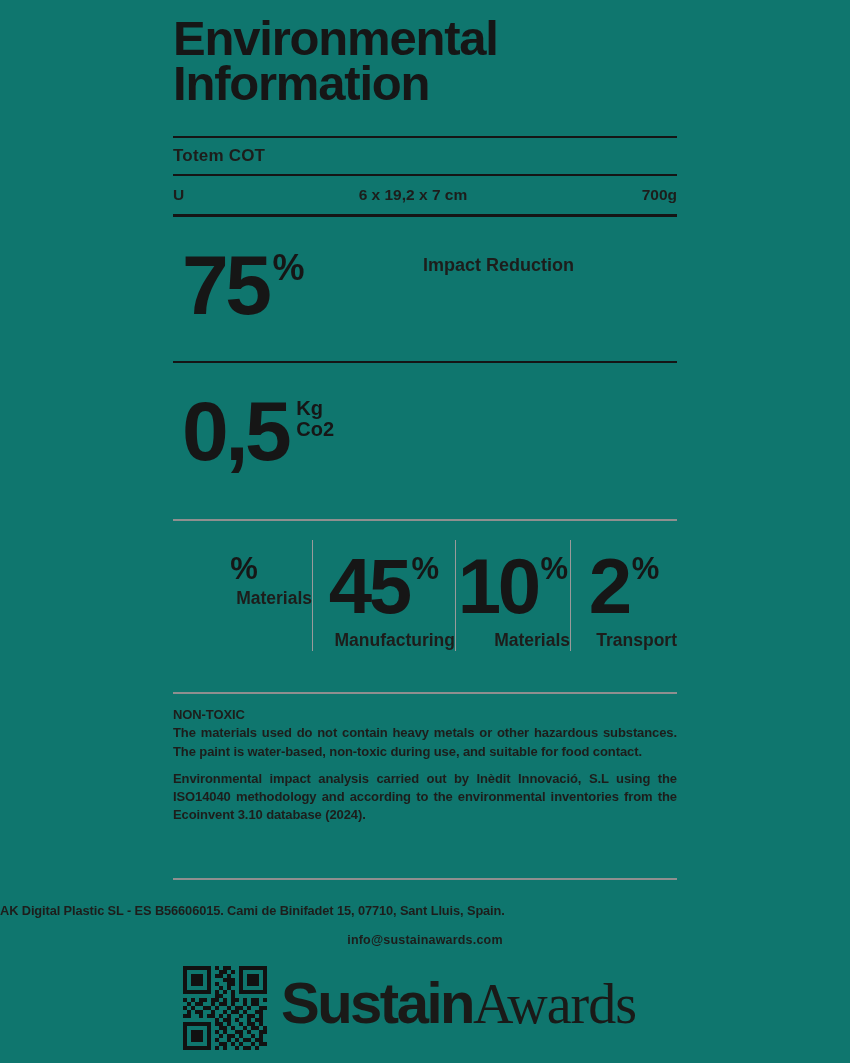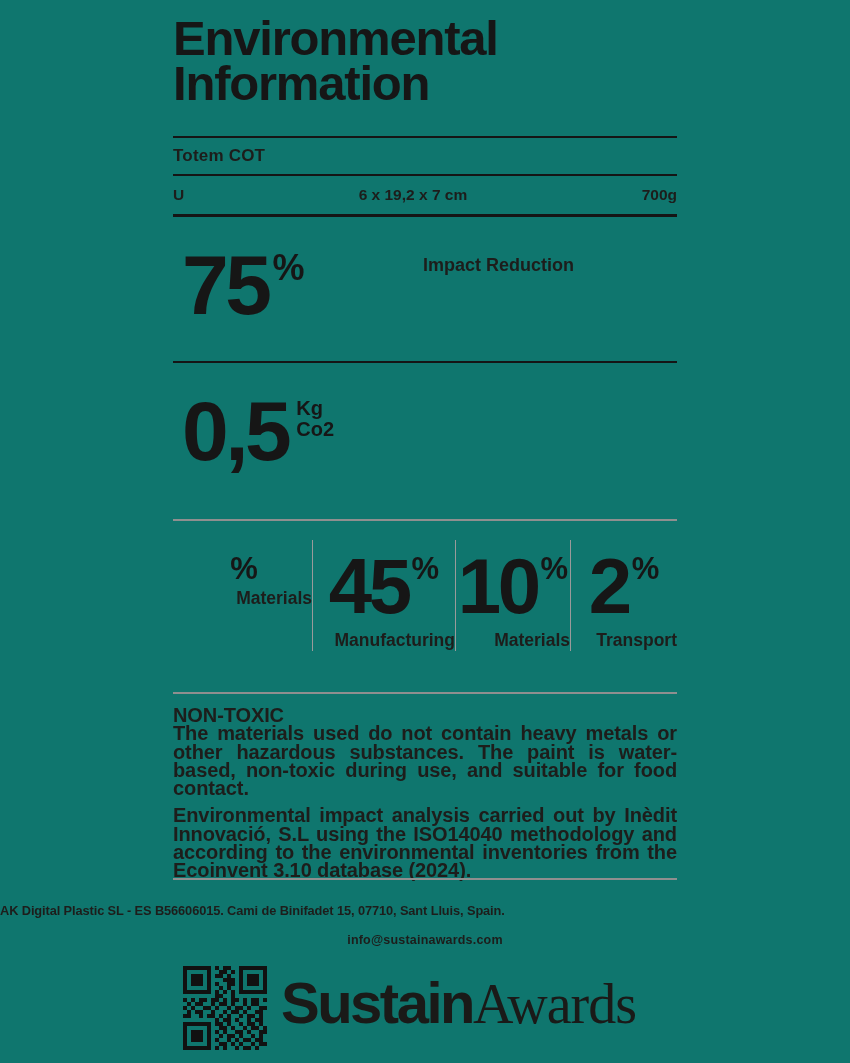--- a/index.html
+++ b/index.html
@@ -33,21 +33,21 @@
 
   
   .stats{left:173px;top:540px;width:504px;display:grid;grid-template-columns:139px 143px 115px 107px;}
   .stat{text-align:center;padding-top:6px;}
   .stat + .stat{border-left:1.5px solid #9a9a9a;}
   .stat-number{font-size:78px;line-height:80px;letter-spacing:-3.5px;display:inline-flex;align-items:flex-start;color:#161616;}
   .stat-number .sup{font-size:31px;letter-spacing:0;line-height:1;margin-left:3px;margin-top:7px;}
   .stat-label{font-size:17.5px;margin-top:4px;letter-spacing:0;text-align:right;}
 
   
-  .notes{left:173px;top:706px;width:504px;font-size:20px;line-height:18.3px;letter-spacing:-.1px;}
+  .notes{left:173px;top:706px;width:504px;font-size:13px;line-height:18.3px;letter-spacing:-.1px;}
   .notes .heading{text-align:left;}
   .notes p{margin:0;text-align:justify;}
   .notes p + p{margin-top:9px;}
 
   
   .address{left:0;top:903px;width:850px;text-align:left;font-size:12.8px;white-space:nowrap;letter-spacing:-.1px;}
   .email{left:0;top:933px;width:850px;text-align:center;font-size:12.5px;letter-spacing:.2px;}
   .email a{color:#1d1d1b;text-decoration:none;}
   .qr{left:183px;top:966px;width:84px;height:84px;display:grid;grid-template-columns:repeat(21,4px);grid-template-rows:repeat(21,4px);}
   .qr .m{width:4px;height:4px;}

